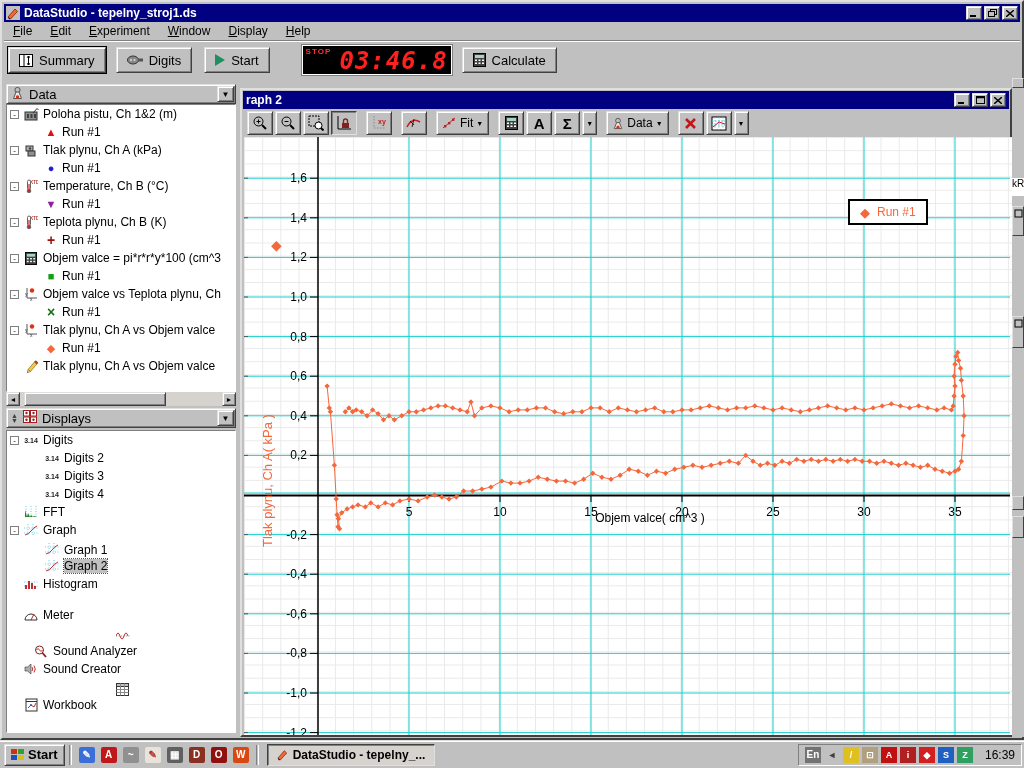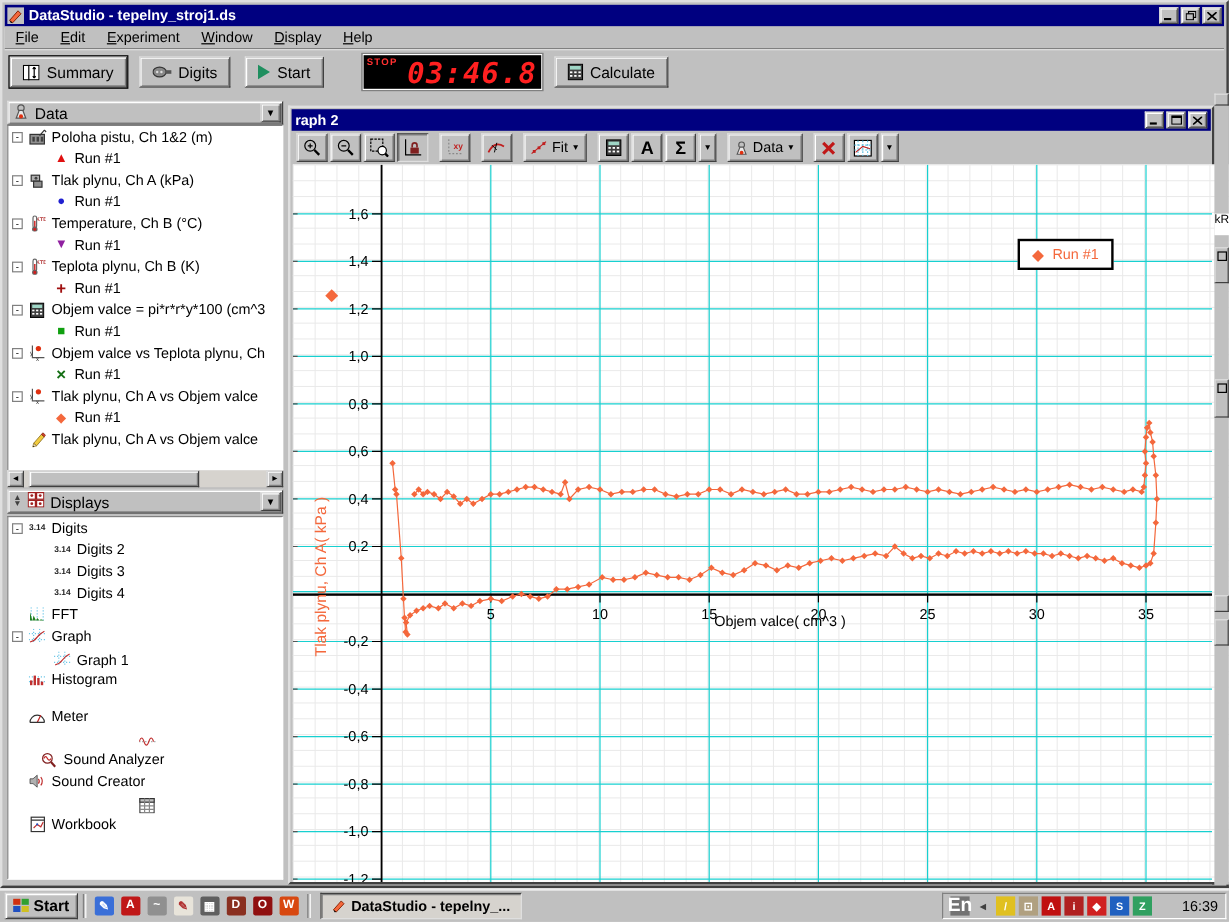--- a/index.html
+++ b/index.html
@@ -113,21 +113,21 @@
   .qlicon { width:16px; height:16px; border-radius:2px; color:#fff; font-size:10px;
     font-weight:bold; display:flex; align-items:center; justify-content:center; }
   .taskbtn { height:22px; margin-left:4px; display:inline-flex; align-items:center; gap:4px;
     padding:0 8px; font-size:12px; font-weight:bold; width:168px;
     border:1px solid; border-color:#404040 #dfdfdf #dfdfdf #404040;
     box-shadow: inset 1px 1px 0 #808080; background:#d6d3ce; white-space:nowrap; overflow:hidden; }
   .tray { margin-left:auto; height:22px; display:flex; align-items:center; gap:3px;
     padding:0 6px; border:1px solid; border-color:#808080 #fff #fff #808080; }
   .trayicon { width:16px; height:16px; font-size:9px; font-weight:bold; color:#fff;
     display:flex; align-items:center; justify-content:center; }
-  .clock { font-size:12px; color:#000; margin-left:22px; }
+  .clock { font-size:12px; color:#000; margin-left:9px; }
 </style>
 </head>
 <body>
 
 <div class="app">
 
   <div class="titlebar">
     <svg class="appicon" viewBox="0 0 14 14">
         <rect x="0" y="0" width="14" height="14" fill="#c0c0c0"></rect>
         <path d="M2 11 L9 3 l2.5 2.5 L4.5 13z" fill="#f4683c" stroke="#802000" stroke-width="0.8"></path>
@@ -446,20 +446,35 @@
                 <g stroke="#70c8e8" stroke-dasharray="1 1.5">
                   <line x1="4" y1="0" x2="4" y2="12"></line>
                   <line x1="9" y1="0" x2="9" y2="12"></line>
                   <line x1="0" y1="4" x2="14" y2="4"></line>
                   <line x1="0" y1="9" x2="14" y2="9"></line>
                 </g>
                 <path d="M1 11 Q5 10 7 7 T13 2" stroke="#c03030" fill="none"></path>
               </svg>
             </span>
             <span class="lbl">Graph 1</span>
+          </div>
+          <div class="trow" style="padding-left: 24px;">
+            <span class="expspace"></span>
+            <span class="ticon">
+              <svg width="14" height="13" viewBox="0 0 14 13">
+                <g stroke="#70c8e8" stroke-dasharray="1 1.5">
+                  <line x1="4" y1="0" x2="4" y2="12"></line>
+                  <line x1="9" y1="0" x2="9" y2="12"></line>
+                  <line x1="0" y1="4" x2="14" y2="4"></line>
+                  <line x1="0" y1="9" x2="14" y2="9"></line>
+                </g>
+                <path d="M1 11 Q5 10 7 7 T13 2" stroke="#c03030" fill="none"></path>
+              </svg>
+            </span>
+            <span class="lbl sel">Graph 2</span>
           </div>
           <div class="trow" style="padding-left: 3px;">
             <span class="expspace"></span>
             <span class="ticon">
               <svg width="14" height="12" viewBox="0 0 14 12">
                 <g stroke="#70c8e8" stroke-dasharray="1 1.5">
                   <line x1="0" y1="4" x2="14" y2="4"></line>
                   <line x1="0" y1="8" x2="14" y2="8"></line>
                 </g>
                 <g fill="#c03030">
@@ -829,21 +844,21 @@
     </span>
   <span class="tdiv"></span>
   <button class="taskbtn">
     <svg width="13" height="13" viewBox="0 0 14 14">
         <path d="M2 11 L9 3 l2.5 2.5 L4.5 13z" fill="#f4683c" stroke="#802000" stroke-width="0.8"></path>
         <path d="M2 11 l1 2.2 L4.5 13z" fill="#000"></path>
       </svg>
     <span>DataStudio - tepelny_...</span>
   </button>
   <span class="tray">
-    <span class="trayicon" style="background:#737373;font-size:16px">En</span>
+    <span class="trayicon" style="background:#737373;font-size:10px">En</span>
     <span id="trayicons" style="display:flex;gap:3px">
         <span class="trayicon" style="background: rgb(192, 192, 192); color: rgb(64, 64, 64);">◄</span>
         <span class="trayicon" style="background: rgb(224, 192, 32);">/</span>
         <span class="trayicon" style="background: rgb(176, 160, 128);">⊡</span>
         <span class="trayicon" style="background: rgb(192, 16, 16);">A</span>
         <span class="trayicon" style="background: rgb(176, 32, 32);">i</span>
         <span class="trayicon" style="background: rgb(208, 32, 32);">◆</span>
         <span class="trayicon" style="background: rgb(32, 96, 192);">S</span>
         <span class="trayicon" style="background: rgb(48, 160, 96);">Z</span>
       </span>

